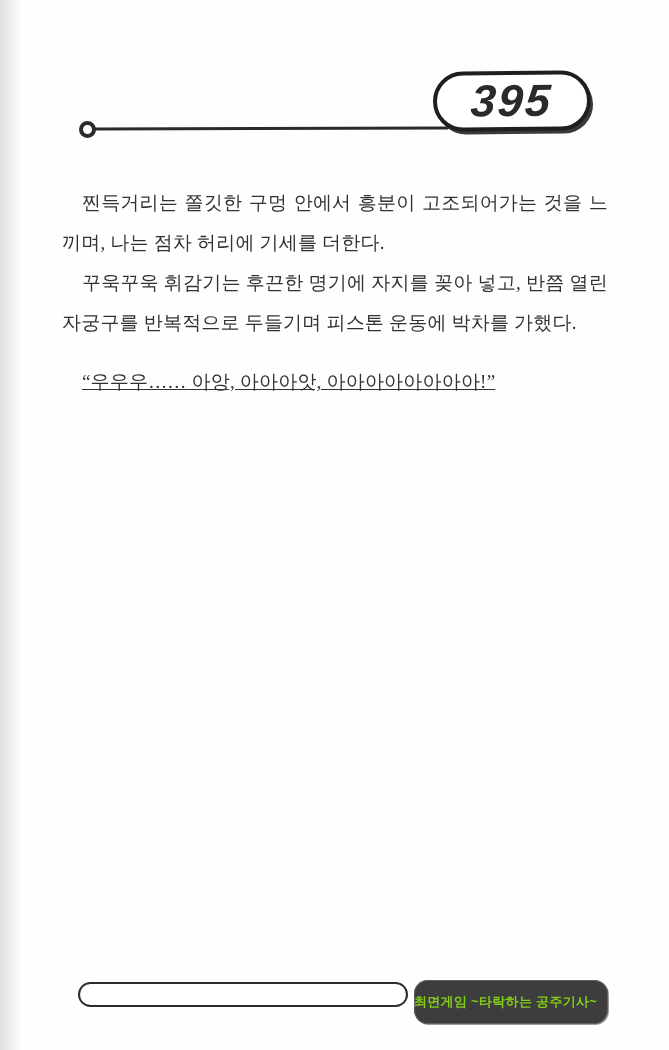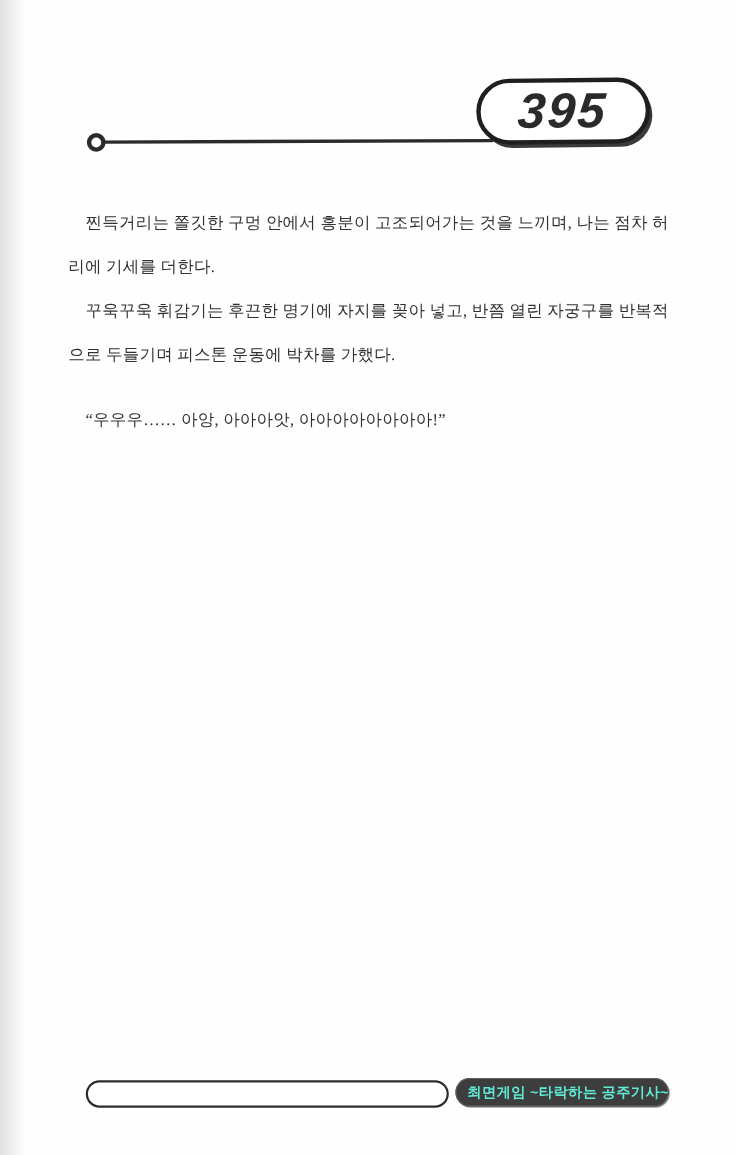--- a/index.html
+++ b/index.html
@@ -71,33 +71,34 @@
     transform: skewX(-5deg);
   }
 
   
   .body-text {
     position: absolute;
     left: 62px;
     top: 183px;
     width: 546px;
     color: #313131;
-    font-size: 15px;
+    font-size: 19px;
     line-height: 40px;
     text-align: justify;
     word-break: break-all;
     letter-spacing: 0.2px;
   }
   .body-text p {
     margin: 0;
     text-indent: 1.05em;
   }
   .body-text p.dialogue {
     margin: 17px 0 31px;
     line-height: 44px;
+    text-decoration: underline;
   }
   .body-text p.dialogue.last-dialogue {
     margin-bottom: 35px;
   }
 
   
   .footer-line-box {
     position: absolute;
     left: 78px;
     top: 982px;
@@ -105,32 +106,32 @@
     height: 21px;
     background: #ffffff;
     border: 2px solid #2c2c2c;
     border-radius: 13px;
   }
   .footer-badge {
     position: absolute;
     left: 414px;
     top: 980px;
     width: 194px;
-    height: 26px;
+    height: 44px;
     background: #3d3d3d;
     border-radius: 14px;
     box-shadow: inset 0 0 0 1px #606060, 1px 1px 0 #9a9a9a;
-    color: #5eead4;
+    color: #84cc16;
     font-family: "Liberation Sans", "DejaVu Sans", sans-serif;
     font-size: 13px;
     font-weight: 700;
     letter-spacing: 0.3px;
     display: flex;
     align-items: center;
-    justify-content: flex-end;
+    justify-content: flex-start;
     white-space: nowrap;
   }
 </style>
 </head>
 <body>
 
 <div class="page">
   <div class="scan-edge"></div>
 
   <div class="header-dot"></div>

